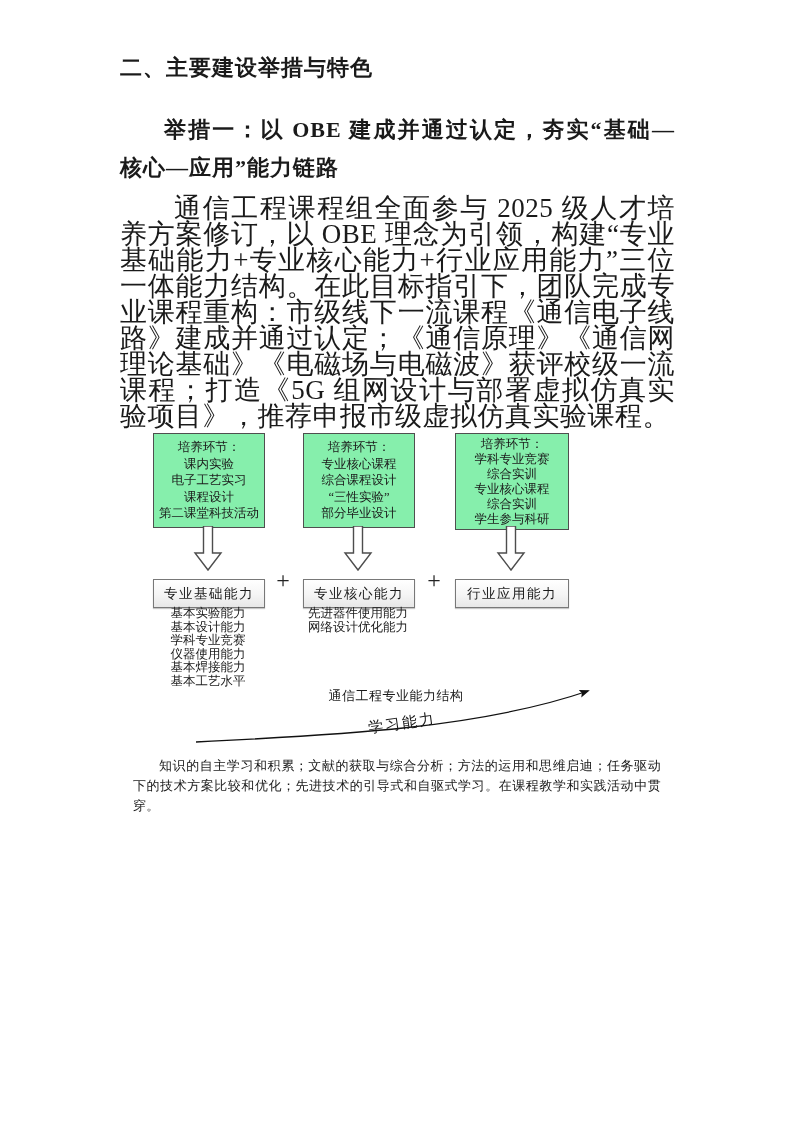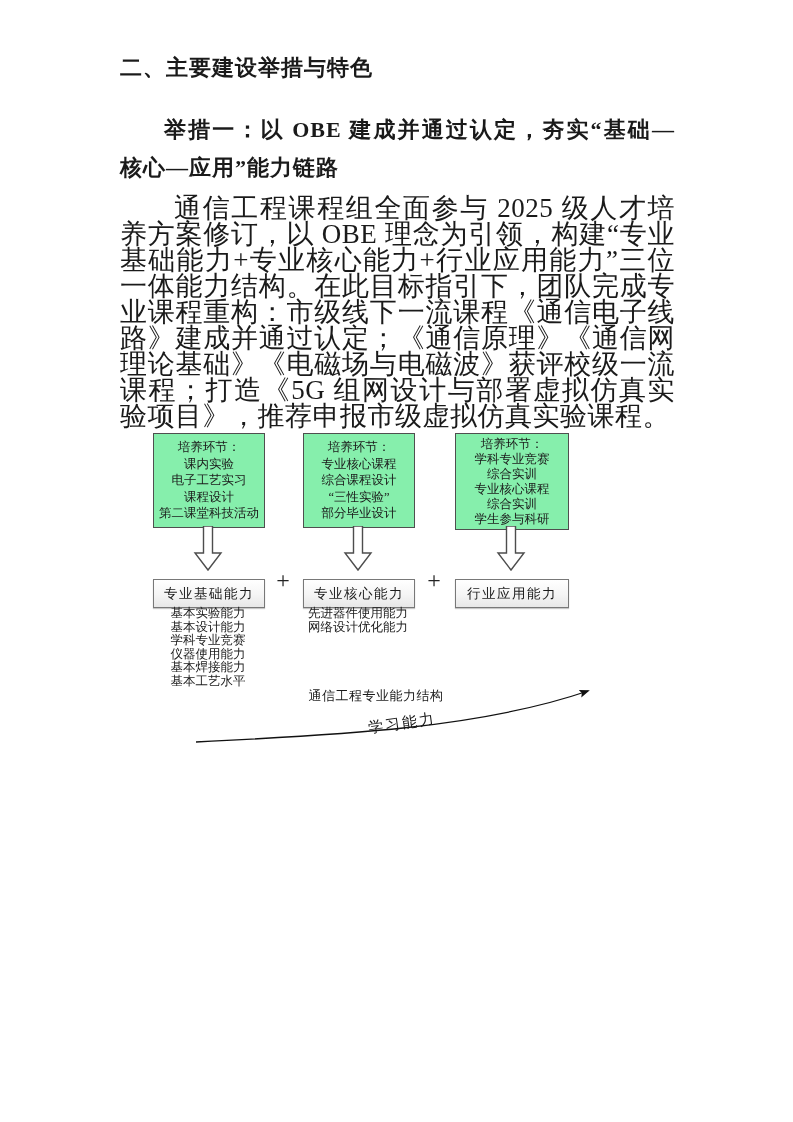--- a/index.html
+++ b/index.html
@@ -23,21 +23,21 @@
   .arrow-wrap{position:absolute;top:95px;transform:translateX(-50%);}
   .cap-box{position:absolute;top:139px;width:110px;height:27px;border:1px solid #787878;
       background:linear-gradient(180deg,#ffffff 0%,#f5f5f5 55%,#e7e7e7 100%);
       box-shadow:0 1px 1px rgba(0,0,0,0.22);
       display:flex;align-items:center;justify-content:center;
       font-size:13.5px;letter-spacing:1.5px;white-space:nowrap;margin-top:9px;}
   .plus{position:absolute;top:134px;font-size:24px;line-height:30px;text-align:center;
       color:#222;}
   .details{position:absolute;top:176px;transform:translateX(-50%);text-align:right;
       font-size:12.5px;line-height:13.6px;white-space:nowrap;}
-  .structure-label{position:absolute;top:256px;left:256px;transform:translateX(-50%);
+  .structure-label{position:absolute;top:256px;left:276px;transform:translateX(-50%);
       font-size:13px;letter-spacing:0.5px;white-space:nowrap;}
   .learning-label{position:absolute;top:283px;left:248px;transform:rotate(-8deg);
       font-size:15px;letter-spacing:2px;white-space:nowrap;}
   .growth-svg{position:absolute;left:70px;top:252px;}
   
   .caption{font-size:13px;line-height:20px;text-align:justify;text-indent:2em;
       margin:5px 14px 0 13px;letter-spacing:0.3px;}
 </style>
 </head>
 <body>
@@ -117,15 +117,16 @@
         <defs>
           <marker id="ah" markerWidth="9" markerHeight="8" refX="6.5" refY="3" orient="auto">
             <path d="M0 0 L8 3 L0 6 L1.5 3 Z" fill="#111111"></path>
           </marker>
         </defs>
         <path d="M6 59 C 150 52, 290 45, 398 8" fill="none" stroke="#111111" stroke-width="1.3" marker-end="url(#ah)"></path>
       </svg>
       <div class="learning-label">学习能力</div>
     </div>
 
+    <p class="caption">知识的自主学习和积累；文献的获取与综合分析；方法的运用和思维启迪；任务驱动下的技术方案比较和优化；先进技术的引导式和自驱式学习。在课程教学和实践活动中贯穿。</p>
 
   </div>
 </div>
 
 </body></html>

